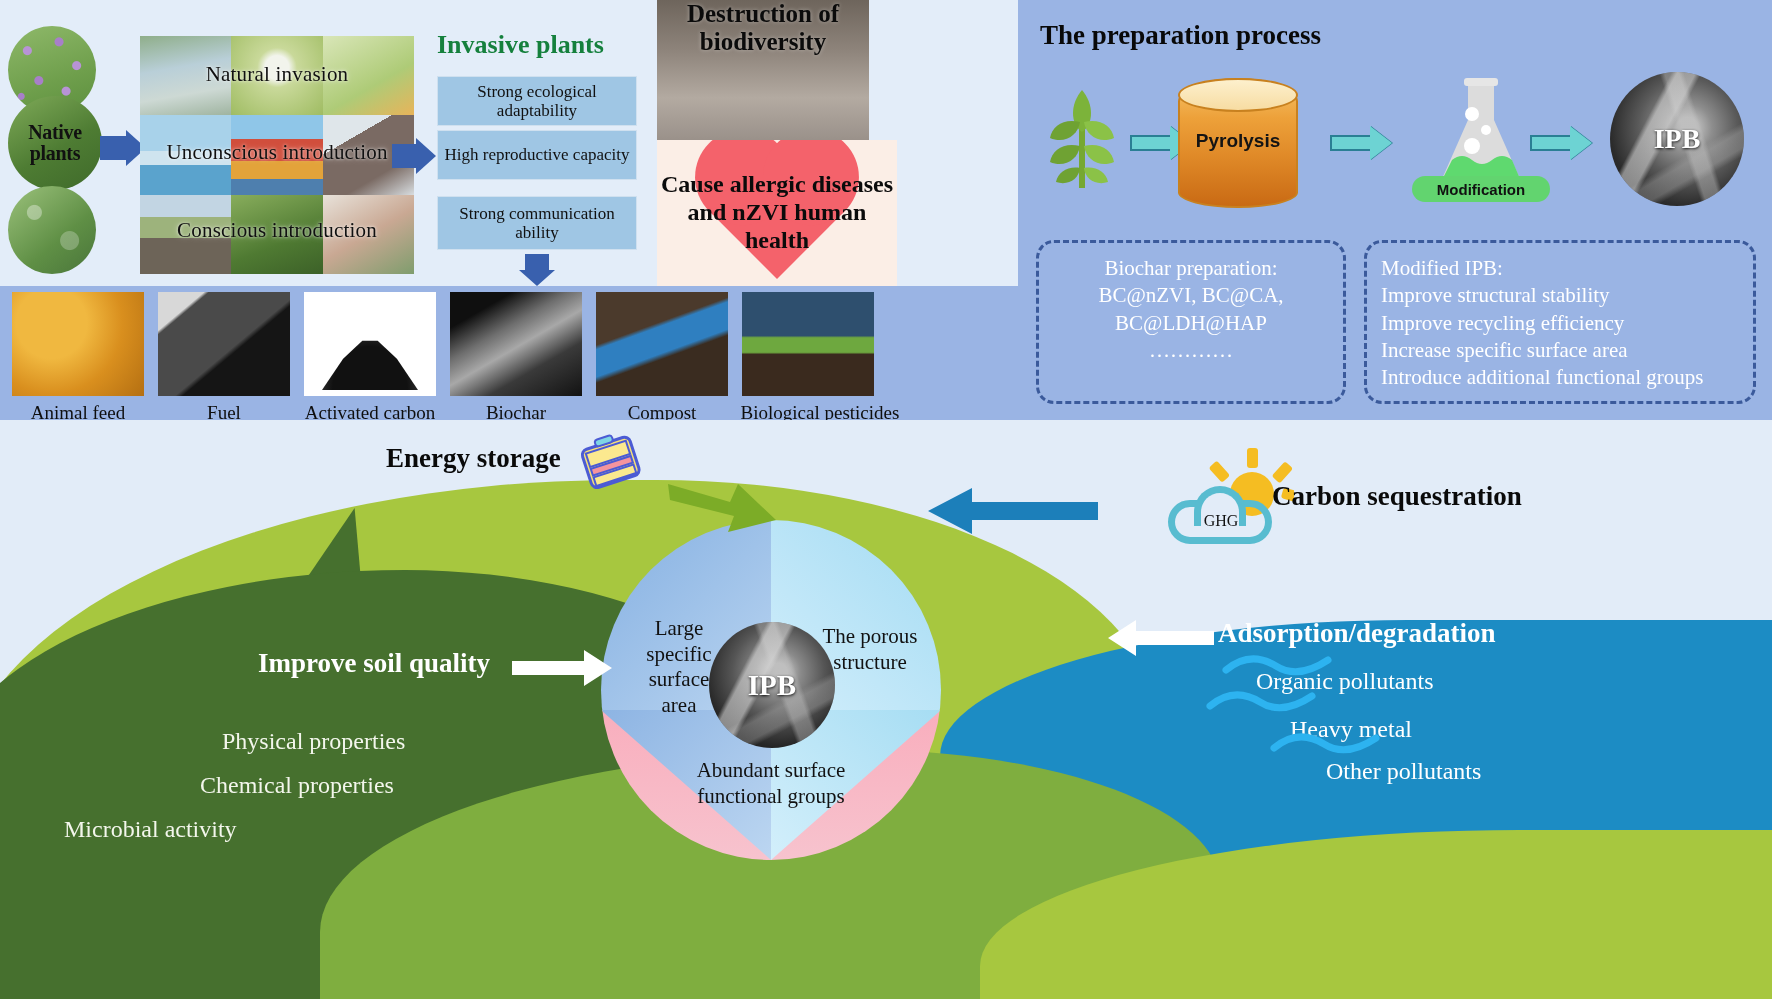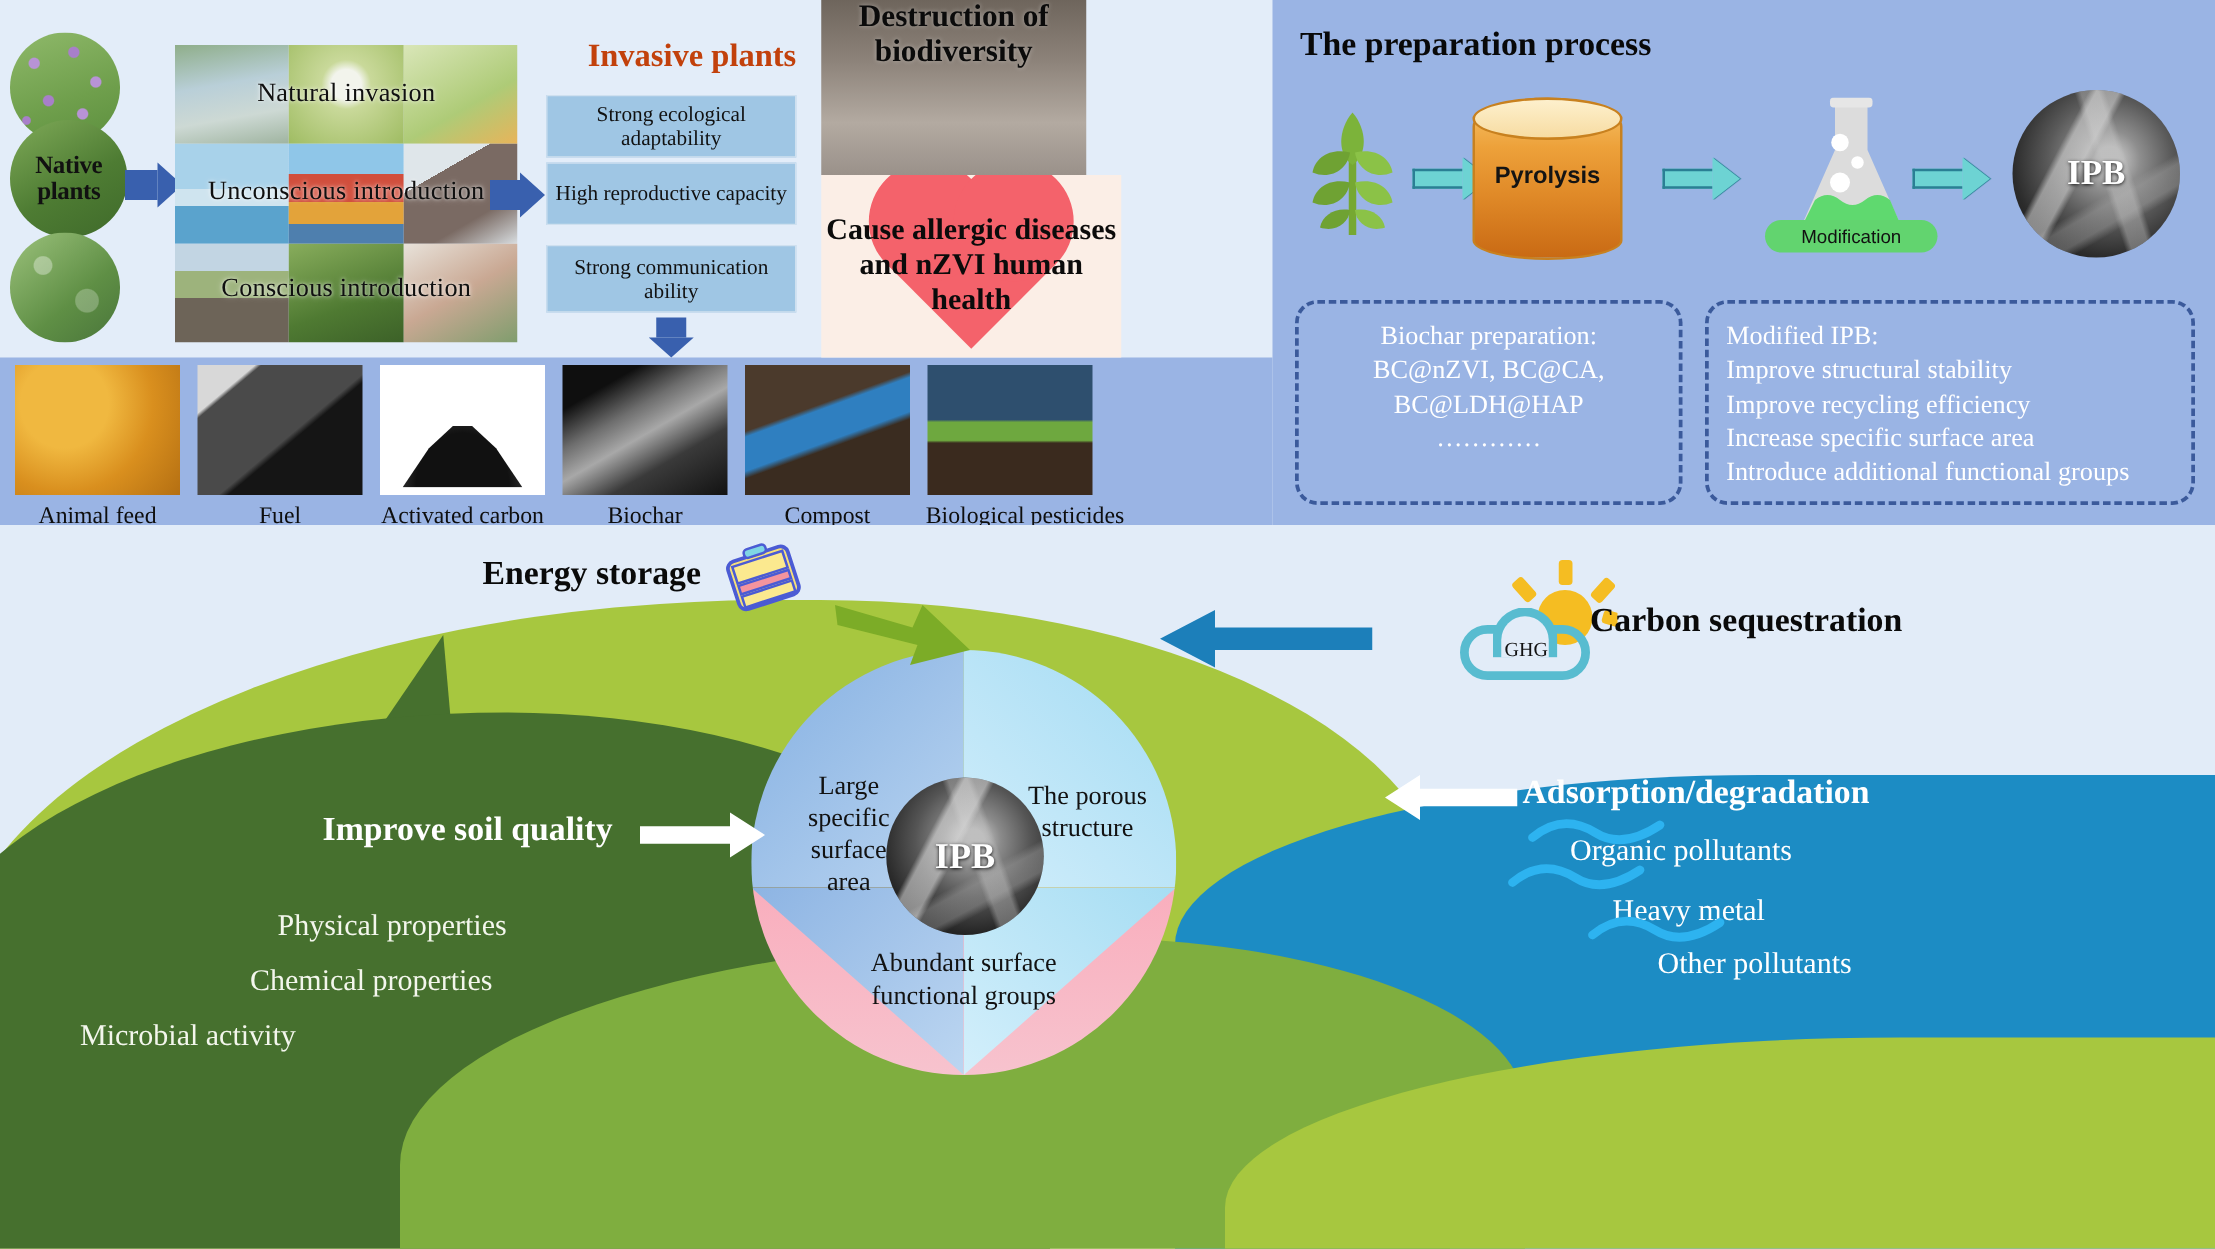--- a/index.html
+++ b/index.html
@@ -94,22 +94,22 @@
     text-align: center; font-size: 21px; color: #101010;
     text-shadow: 0 0 3px rgba(255,255,255,.75), 0 0 6px rgba(255,255,255,.5);
     letter-spacing: .2px;
   }
   .ml1 { top: 62px; }
   .ml2 { top: 140px; }
   .ml3 { top: 218px; }
 
   
   .invasive-title {
-    position: absolute; left: 437px; top: 30px; width: 200px; text-align: right;
-    font-size: 26px; font-weight: bold; color: #c2410c;
+    position: absolute; left: 437px; top: 30px; width: 200px; text-align: left;
+    font-size: 26px; font-weight: bold; color: #15803d;
   }
   .feature-box {
     position: absolute; left: 437px; width: 200px; height: 50px;
     background: #9fc6e4; border: 1px solid #cfe0ef;
     display: flex; align-items: center; justify-content: center; text-align: center;
     font-size: 17px; color: #111; line-height: 1.12; padding: 2px 4px;
   }
   .fb1 { top: 76px; }
   .fb2 { top: 130px; }
   .fb3 { top: 196px; height: 54px; }
@@ -162,21 +162,21 @@
   }
   .cyl-lbl {
     position: absolute; left: 1178px; top: 130px; width: 120px; text-align:center;
     font-family: "Liberation Sans", sans-serif; font-weight: bold; font-size: 19px; color:#141414;
   }
   .flask { position:absolute; left: 1422px; top: 78px; width: 118px; height: 126px; }
   .mod-pill {
     position:absolute; left: 1412px; top: 176px; width: 138px; height: 26px;
     background:#62d46f; border-radius: 13px;
     display:flex; align-items:center; justify-content:center;
-    font-family: "Liberation Sans", sans-serif; font-weight:normal; font-size:15px; color:#111;
+    font-family: "Liberation Sans", sans-serif; font-weight:bold; font-size:15px; color:#111;
   }
   .ipb-circle-top {
     position:absolute; left: 1610px; top: 72px; width: 134px; height: 134px; border-radius:50%;
     background: radial-gradient(circle at 58% 42%, #b8b8b8 0 10%, #8e8e8e 22%, #5a5a5a 45%, #2c2c2c 70%, #0d0d0d 100%);
     display:flex; align-items:center; justify-content:center; overflow:hidden;
   }
   .ipb-circle-top:before{
     content:""; position:absolute; inset:0;
     background:
       linear-gradient(118deg, transparent 0 30%, rgba(220,220,220,.55) 33% 42%, transparent 45%),

